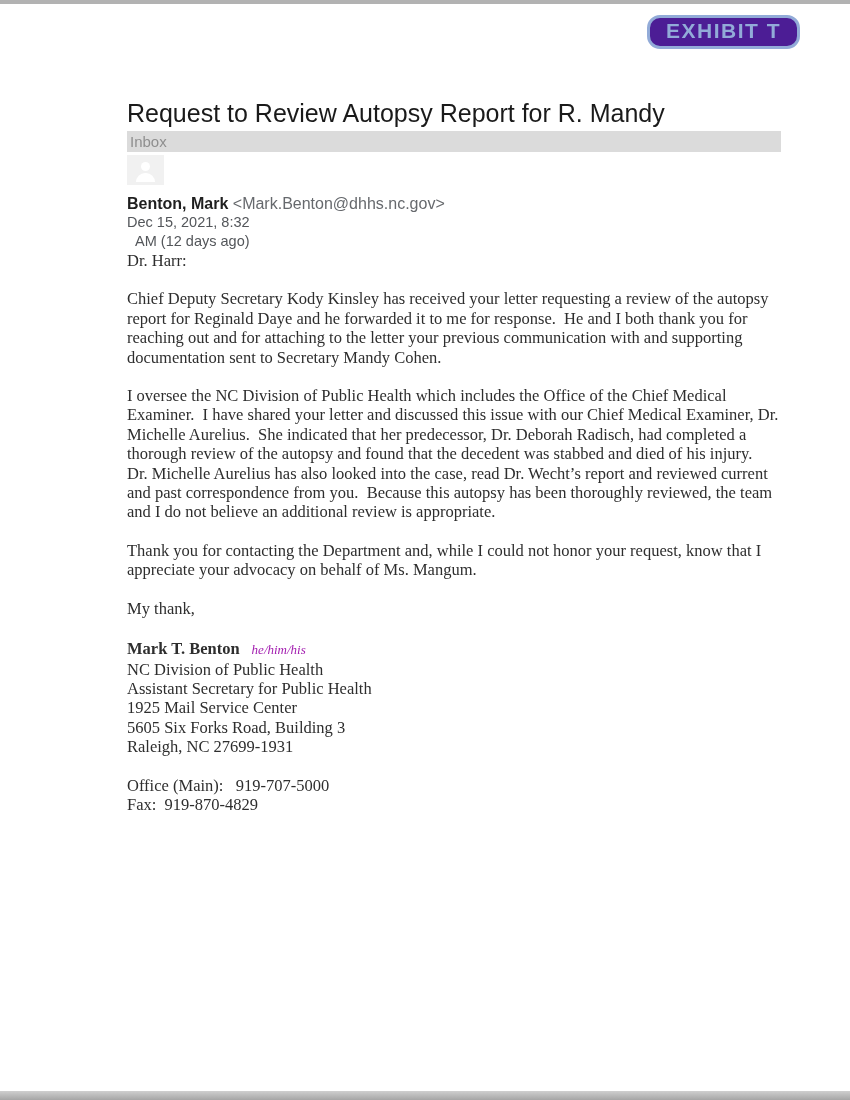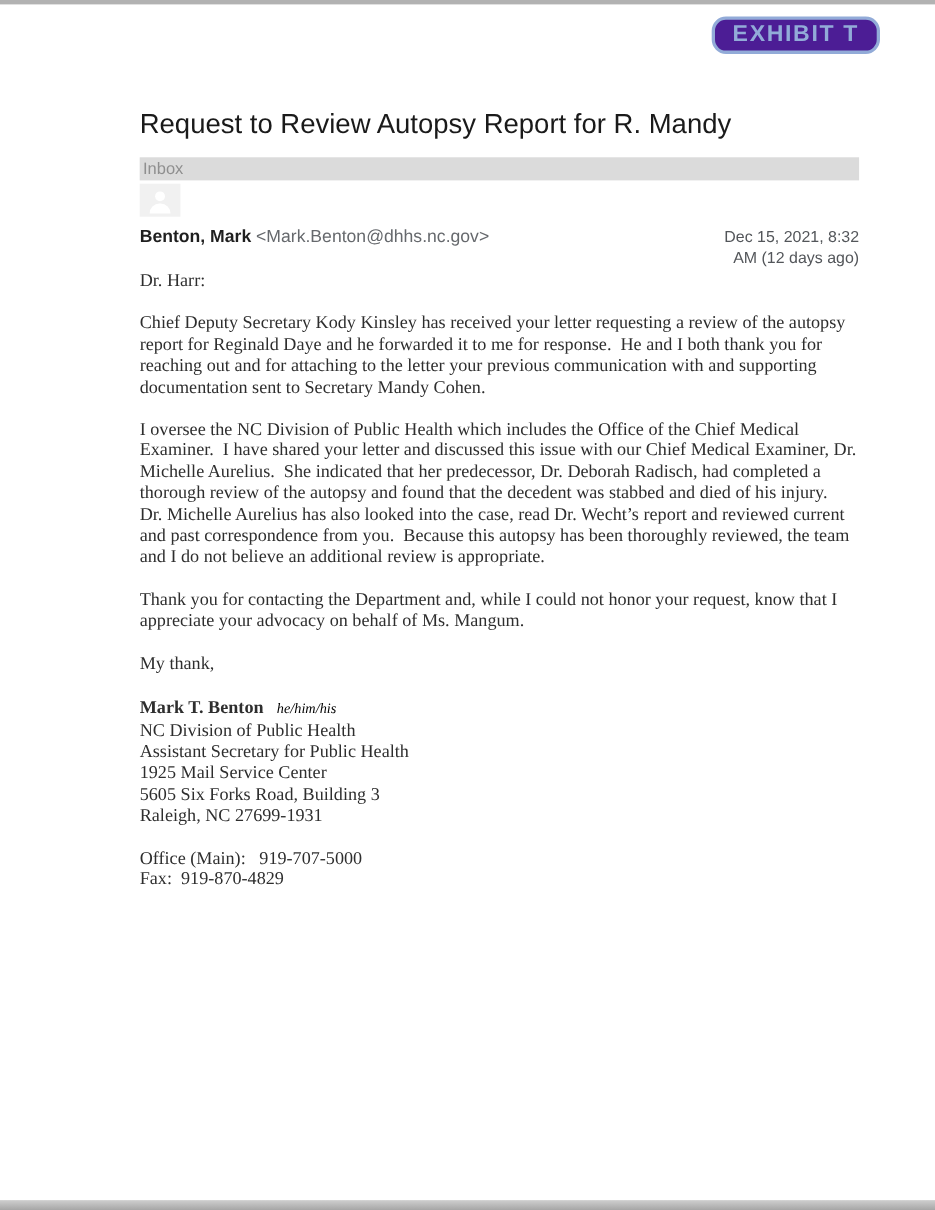--- a/index.html
+++ b/index.html
@@ -35,21 +35,21 @@
     position: absolute; left: 127px; top: 99px; width: 654px;
   }
   .subject-title {
     font-size: 25px;
     color: #1a1a1a;
     font-weight: 400;
     line-height: 29px;
     white-space: nowrap;
   }
   .inbox-band {
-    margin-top: 15px;
+    margin-top: 3px;
     background: #dbdbdb;
     color: #8f8f8f;
     font-size: 15px;
     line-height: 21px;
     height: 21px;
     padding-left: 3px;
   }
   .avatar {
     margin-top: 3px;
     width: 37px; height: 30px;
@@ -66,20 +66,21 @@
     position: absolute; left: 9px; top: 18px;
     width: 19px; height: 9px;
     border-radius: 9px 9px 0 0;
     background: #ffffff;
   }
   .header-row {
     margin-top: 10px;
     display: flex;
     justify-content: space-between;
     align-items: flex-start;
+    flex-direction: column;
   }
   .sender-line { font-size: 16px; color: #1f1f1f; }
   .sender-name { font-weight: bold; }
   .sender-address { color: #66696d; font-weight: normal; }
   .date-block {
     text-align: right;
     color: #53565a;
     font-size: 14.5px;
     line-height: 19px;
     white-space: nowrap;
@@ -104,21 +105,21 @@
     margin-top: 21px;
     font-family: "Liberation Serif", serif;
     font-size: 16.5px;
     line-height: 19.4px;
     color: #2e2e2e;
   }
   .sig-name { font-weight: bold; }
   .sig-pronouns {
     font-style: italic;
     font-size: 13px;
-    color: #000000;
+    color: #a21caf;
     margin-left: 12px;
   }
   .phone-block {
     margin-top: 19px;
     font-family: "Liberation Serif", serif;
     font-size: 16.5px;
     line-height: 19.4px;
     color: #2e2e2e;
   }
   .phone-block div { white-space: pre-wrap; }

